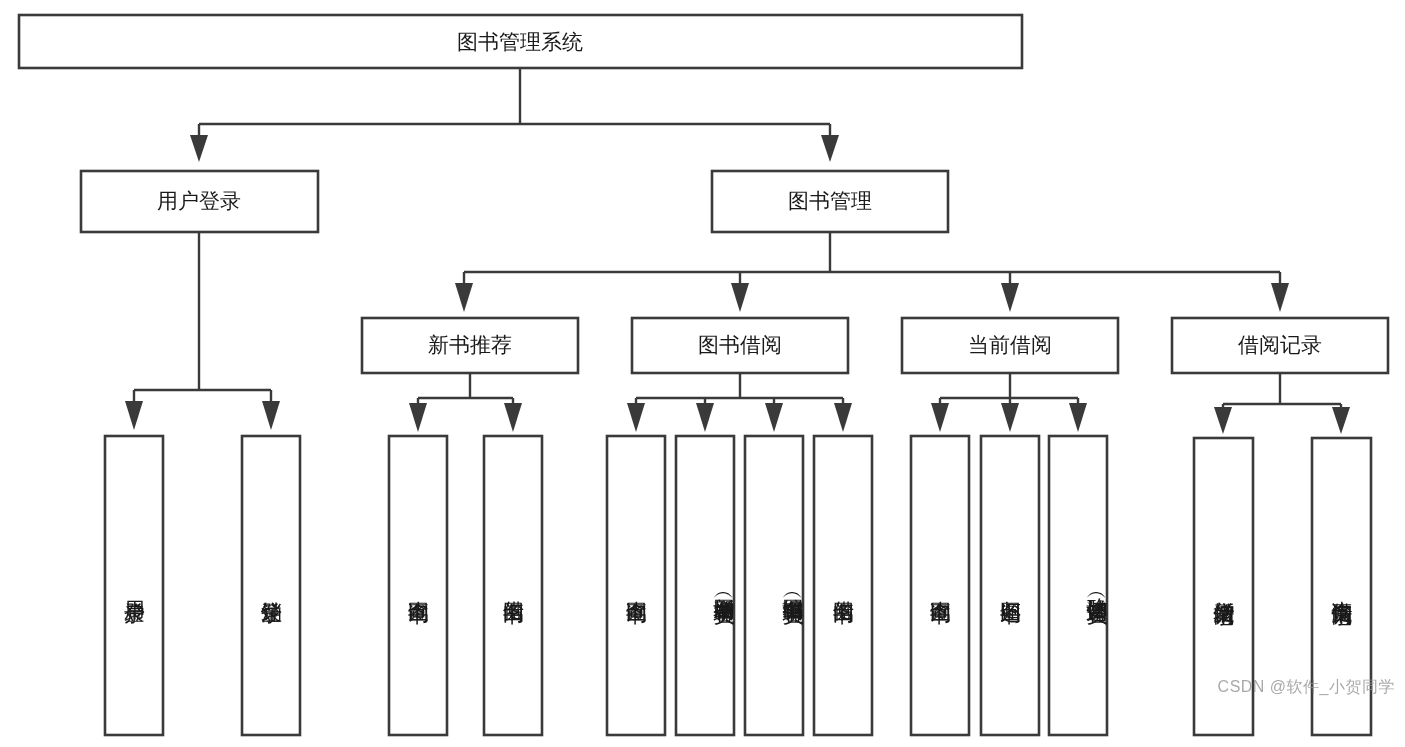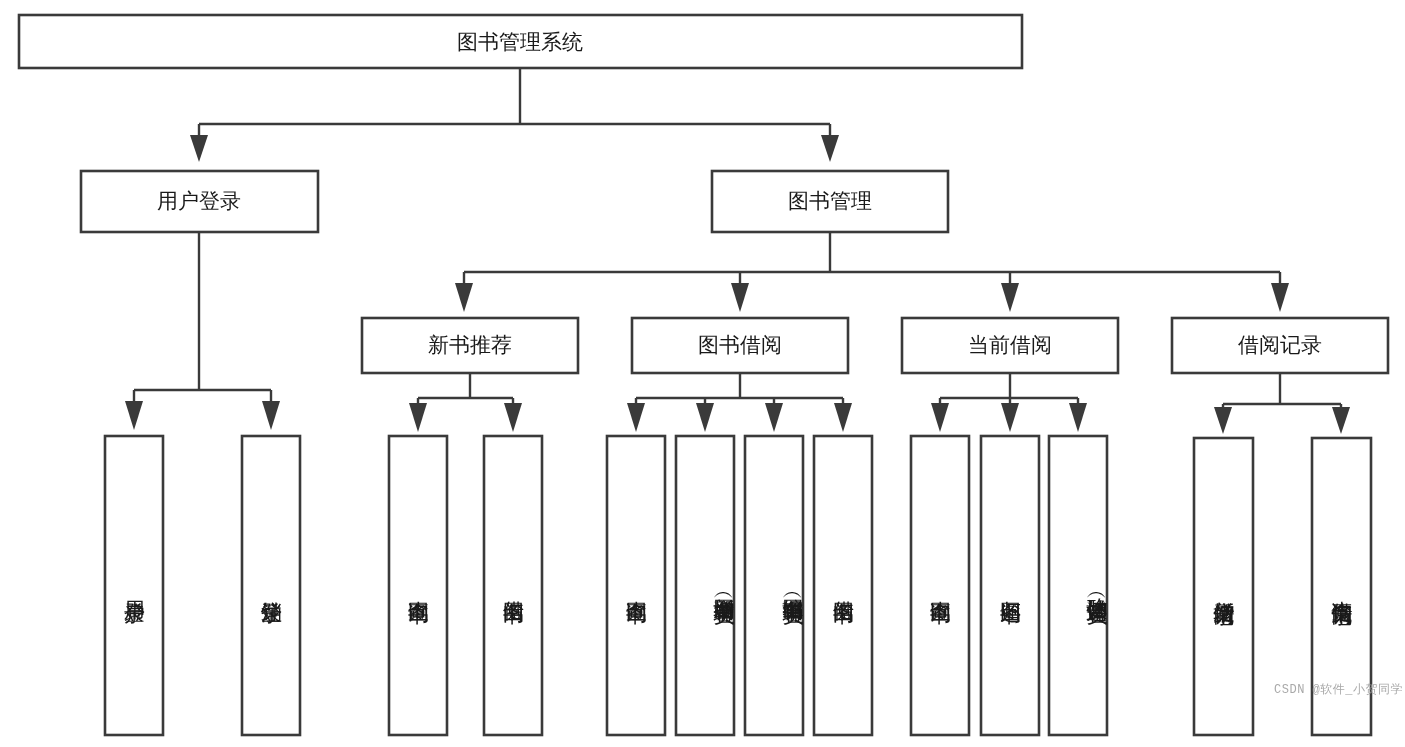--- a/index.html
+++ b/index.html
@@ -61,24 +61,24 @@
     line-height: 1;
     display: flex;
     align-items: center;
     justify-content: center;
     text-align: center;
     pointer-events: none;
     user-select: none;
   }
   .watermark {
     position: absolute;
-    right: 2px;
+    right: 10px;
     bottom: 8px;
-    font-family: Liberation Mono, monospace;
-    font-size: 12px;
+    font-family: Liberation Sans, sans-serif;
+    font-size: 16px;
     color: #9a9a9a;
     opacity: 0.85;
     letter-spacing: 0.5px;
     white-space: nowrap;
   }
 </style>
 </head>
 <body>
 
 <div id="diagram-root">

